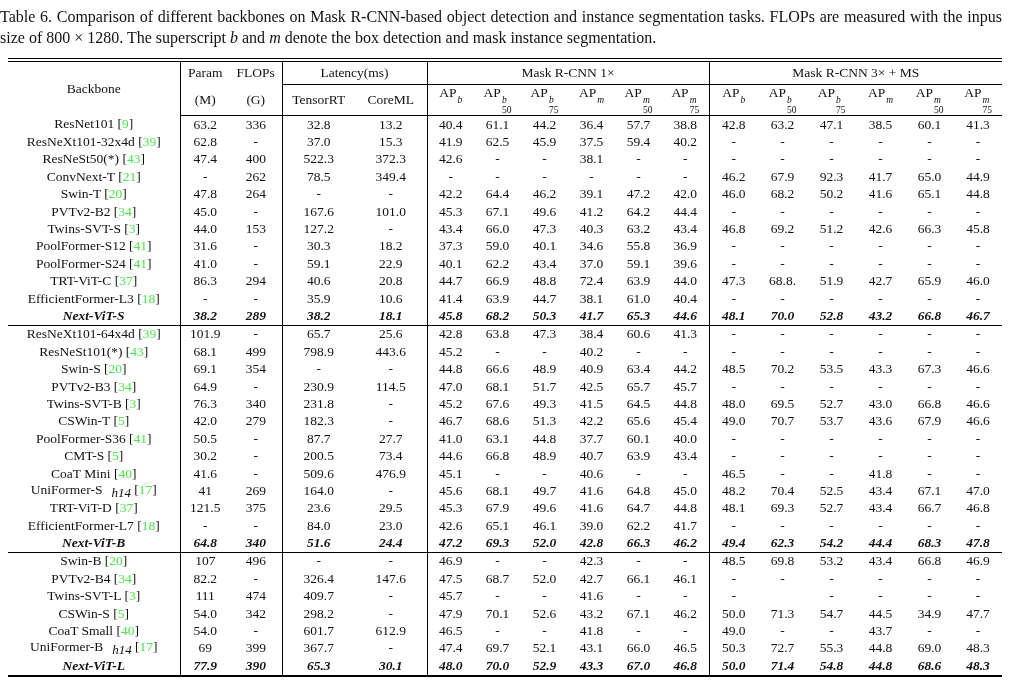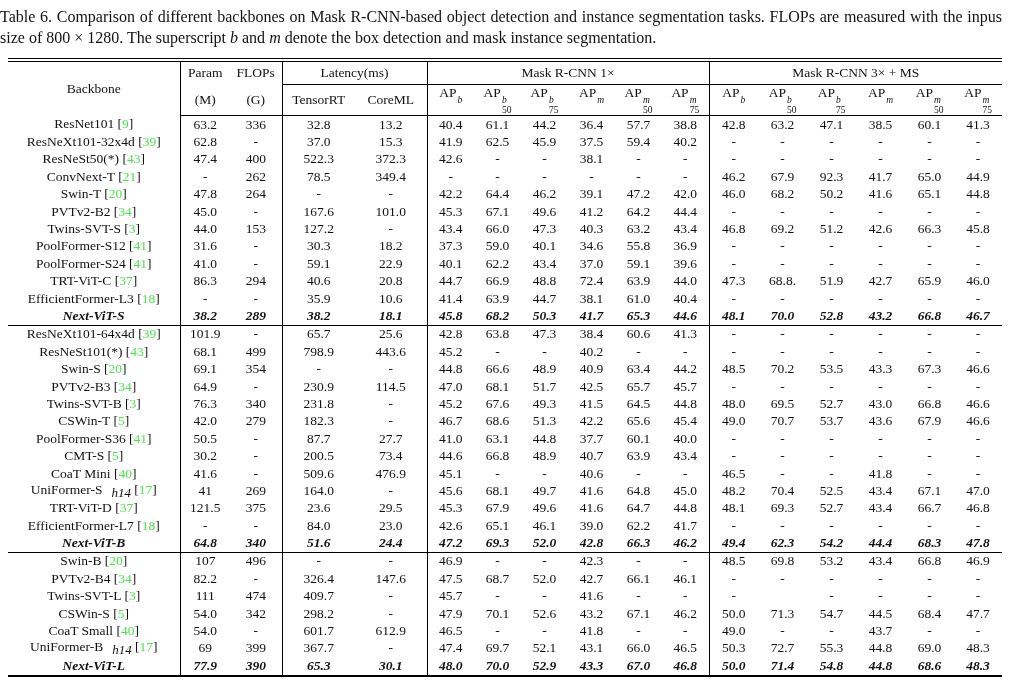--- a/index.html
+++ b/index.html
@@ -686,21 +686,21 @@
           <td class="vl">47.9</td>
           <td>70.1</td>
           <td>52.6</td>
           <td>43.2</td>
           <td>67.1</td>
           <td>46.2</td>
           <td class="vl">50.0</td>
           <td>71.3</td>
           <td>54.7</td>
           <td>44.5</td>
-          <td>68.4</td>
+          <td>34.9</td>
           <td>47.7</td>
         </tr>
         <tr>
           <td class="name-cell"><span>CoaT Small</span> <span class="br">[</span><span class="ref">40</span><span class="br">]</span></td>
           <td class="vl">54.0</td>
           <td>-</td>
           <td class="vl">601.7</td>
           <td>612.9</td>
           <td class="vl">46.5</td>
           <td>-</td>

